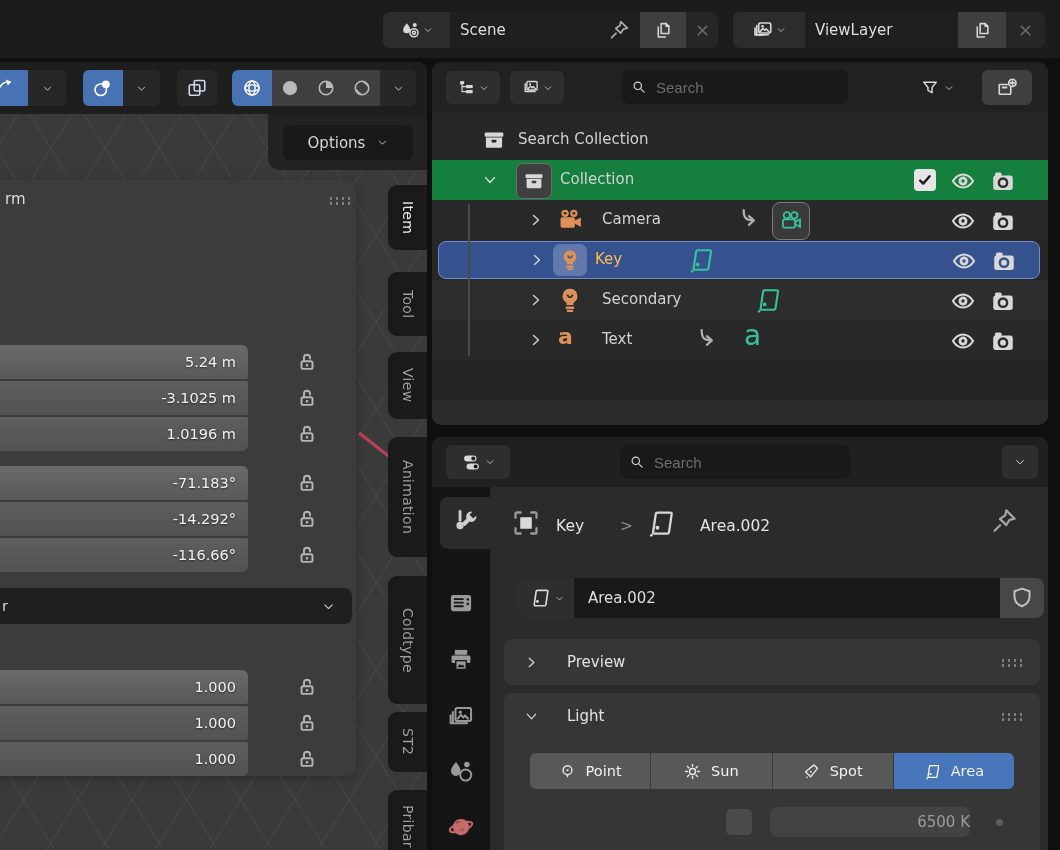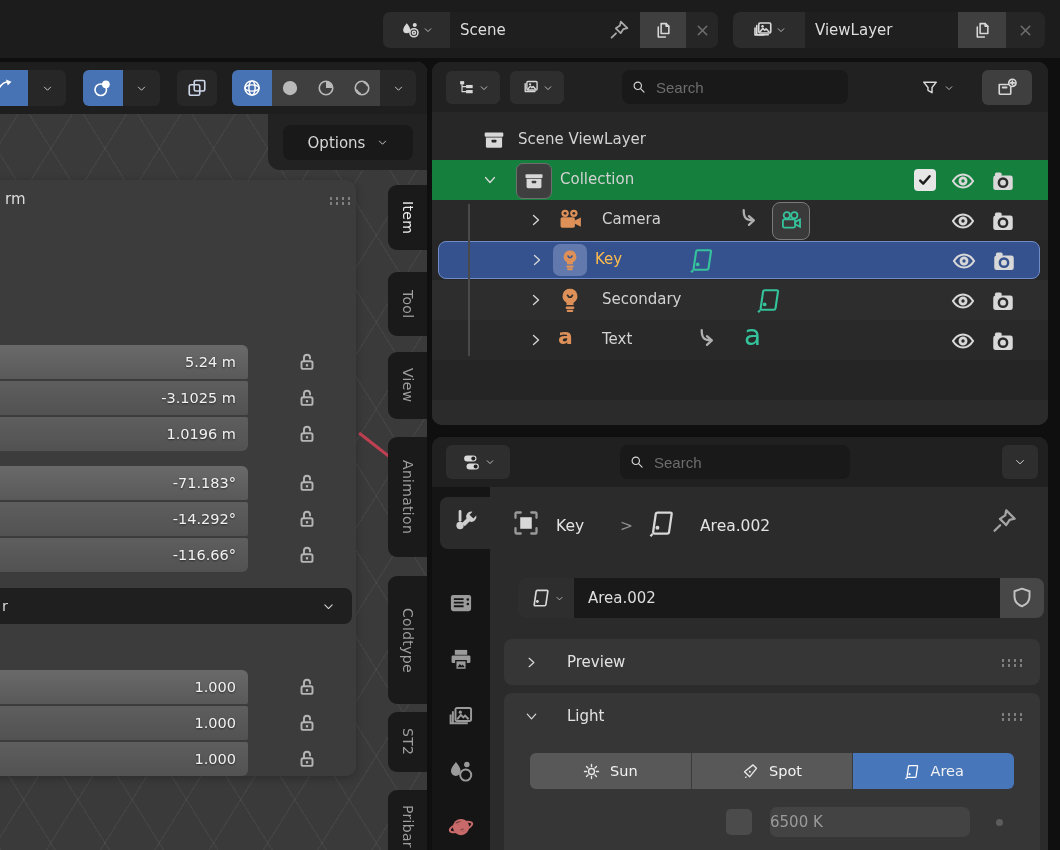--- a/index.html
+++ b/index.html
@@ -393,21 +393,21 @@
       </svg>
     </div>
   </div>
 
   <div class="orow" style="top:58px">
     <svg class="abs" style="left:50px;top:8px" width="24" height="24" viewBox="0 0 16 16">
       <rect class="fic" x="1.8" y="3" width="12.4" height="2.8" rx=".6"></rect>
       <path class="fic" d="M2.6 6.4h10.8v5.8a1 1 0 0 1-1 1H3.6a1 1 0 0 1-1-1z"></path>
       <rect x="6.4" y="7.8" width="3.2" height="1.8" rx=".4" style="fill:#272727"></rect>
     </svg>
-    <span class="olabel" style="left:86px">Scene ViewLayer</span>
+    <span class="olabel" style="left:86px">Search Collection</span>
   </div>
 
   <div class="orow" style="top:98px;background:#15803d">
     <svg class="abs" style="left:50px;top:12px" width="16" height="16" viewBox="0 0 16 16">
         <path class="sic" d="M3.5 5.5L8 10.5l4.5-5"></path>
       </svg>
     <div class="chip" style="left:84px;top:3px;width:34px;height:34px;background:#3f3f3f;border:1px solid #6e6e6e">
       <svg width="22" height="22" viewBox="0 0 16 16">
         <rect class="fic" x="1.8" y="3" width="12.4" height="2.8" rx=".6"></rect>
         <path class="fic" d="M2.6 6.4h10.8v5.8a1 1 0 0 1-1 1H3.6a1 1 0 0 1-1-1z"></path>
@@ -675,20 +675,28 @@
       <svg style="margin-left:20px" width="15" height="15" viewBox="0 0 16 16">
           <path class="sic" d="M3.5 5.5L8 10.5l4.5-5"></path>
         </svg>
       <span class="panel-label">Light</span>
       <div class="dots" style="margin-left:auto;margin-right:16px"></div>
     </div>
 
     <div class="ltgroup">
       <div class="ltbtn">
         <svg width="17" height="17" viewBox="0 0 16 16">
+          <circle class="sic" style="stroke:#e8e8e8" cx="8" cy="6.8" r="4.2"></circle>
+            <circle cx="8" cy="6.8" r="1" style="fill:#e8e8e8"></circle>
+          <path class="sic" style="stroke:#e8e8e8;stroke-dasharray:1.6 1.6" d="M8 11.2v3"></path>
+        </svg>
+        <span>Point</span>
+      </div>
+      <div class="ltbtn">
+        <svg width="17" height="17" viewBox="0 0 16 16">
           <circle class="sic" style="stroke:#e8e8e8" cx="8" cy="8" r="2.8"></circle>
           <path class="sic" style="stroke:#e8e8e8" d="M8 1.4v2M8 12.6v2M1.4 8h2M12.6 8h2M3.3 3.3l1.4 1.4M11.3 11.3l1.4 1.4M12.7 3.3l-1.4 1.4M4.7 11.3l-1.4 1.4"></path>
         </svg>
         <span>Sun</span>
       </div>
       <div class="ltbtn">
         <svg width="17" height="17" viewBox="0 0 16 16">
           <path class="sic" style="stroke:#e8e8e8" d="M10.4 1.8l3.2 3.2-6.4 8-4.8-4.8z"></path>
           <circle cx="7.4" cy="8.2" r=".9" style="fill:#e8e8e8"></circle>
           <path d="M4.2 12.8l-1.6 1.6" style="stroke:#e8e8e8;stroke-width:1.2;stroke-dasharray:1.6 1.4"></path>
@@ -699,18 +707,18 @@
         <svg width="17" height="17" viewBox="0 0 16 16">
           <path d="M6.2 2.4 L12.9 2.4 Q13.8 2.4 13.7 3.2 L12.3 12.7 Q12.2 13.6 11.3 13.6 L4.6 13.6 Q3.7 13.6 3.8 12.8 L5.2 3.2 Q5.3 2.4 6.2 2.4 Z" style="fill:none;stroke:#fff;stroke-width:1.2"></path>
           <circle cx="6.1" cy="10.5" r="1.05" style="fill:#fff"></circle>
           <path d="M3.5 13.9l-1.4 1.4" style="stroke:#fff;stroke-width:1.2;stroke-dasharray:1.6 1.4"></path>
         </svg>
         <span>Area</span>
       </div>
     </div>
 
     <div class="abs" style="left:222px;top:116px;width:26px;height:26px;background:#4b4b4b;border-radius:5px"></div>
-    <div class="abs" style="left:266px;top:114px;width:200px;height:30px;background:#434343;border-radius:7px;display:flex;align-items:center;justify-content:flex-start;font-size:15px;color:#9b9b9b">
+    <div class="abs" style="left:266px;top:114px;width:200px;height:30px;background:#434343;border-radius:7px;display:flex;align-items:center;justify-content:flex-end;font-size:15px;color:#9b9b9b">
       <span>6500 K</span>
     </div>
     <div class="abs" style="left:492px;top:126px;width:7px;height:7px;border-radius:50%;background:#5c5c5c"></div>
   </div>
 </div>
 
 </body></html>

